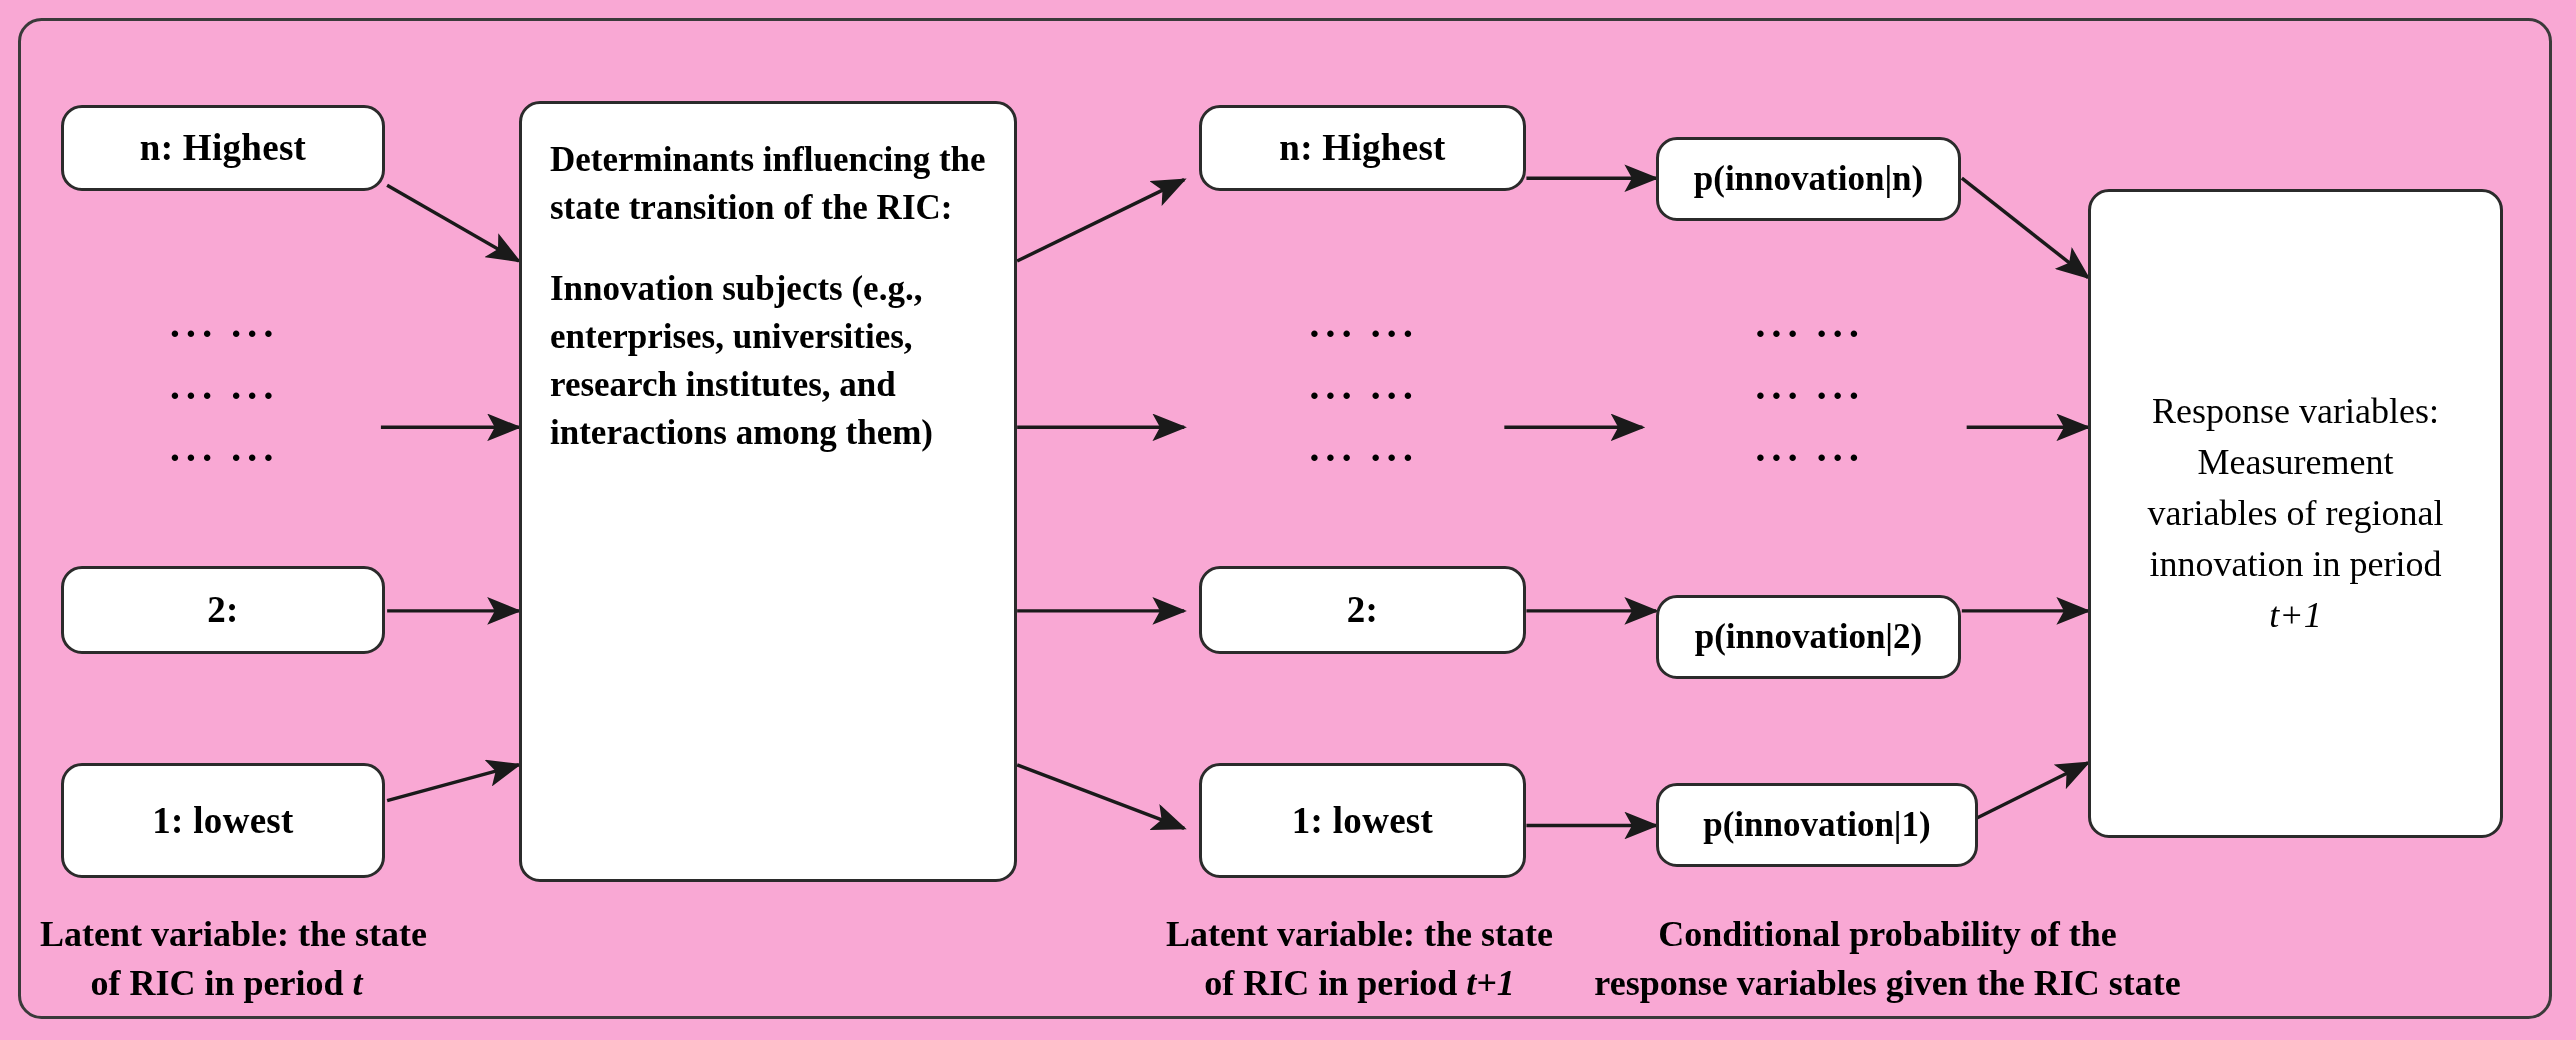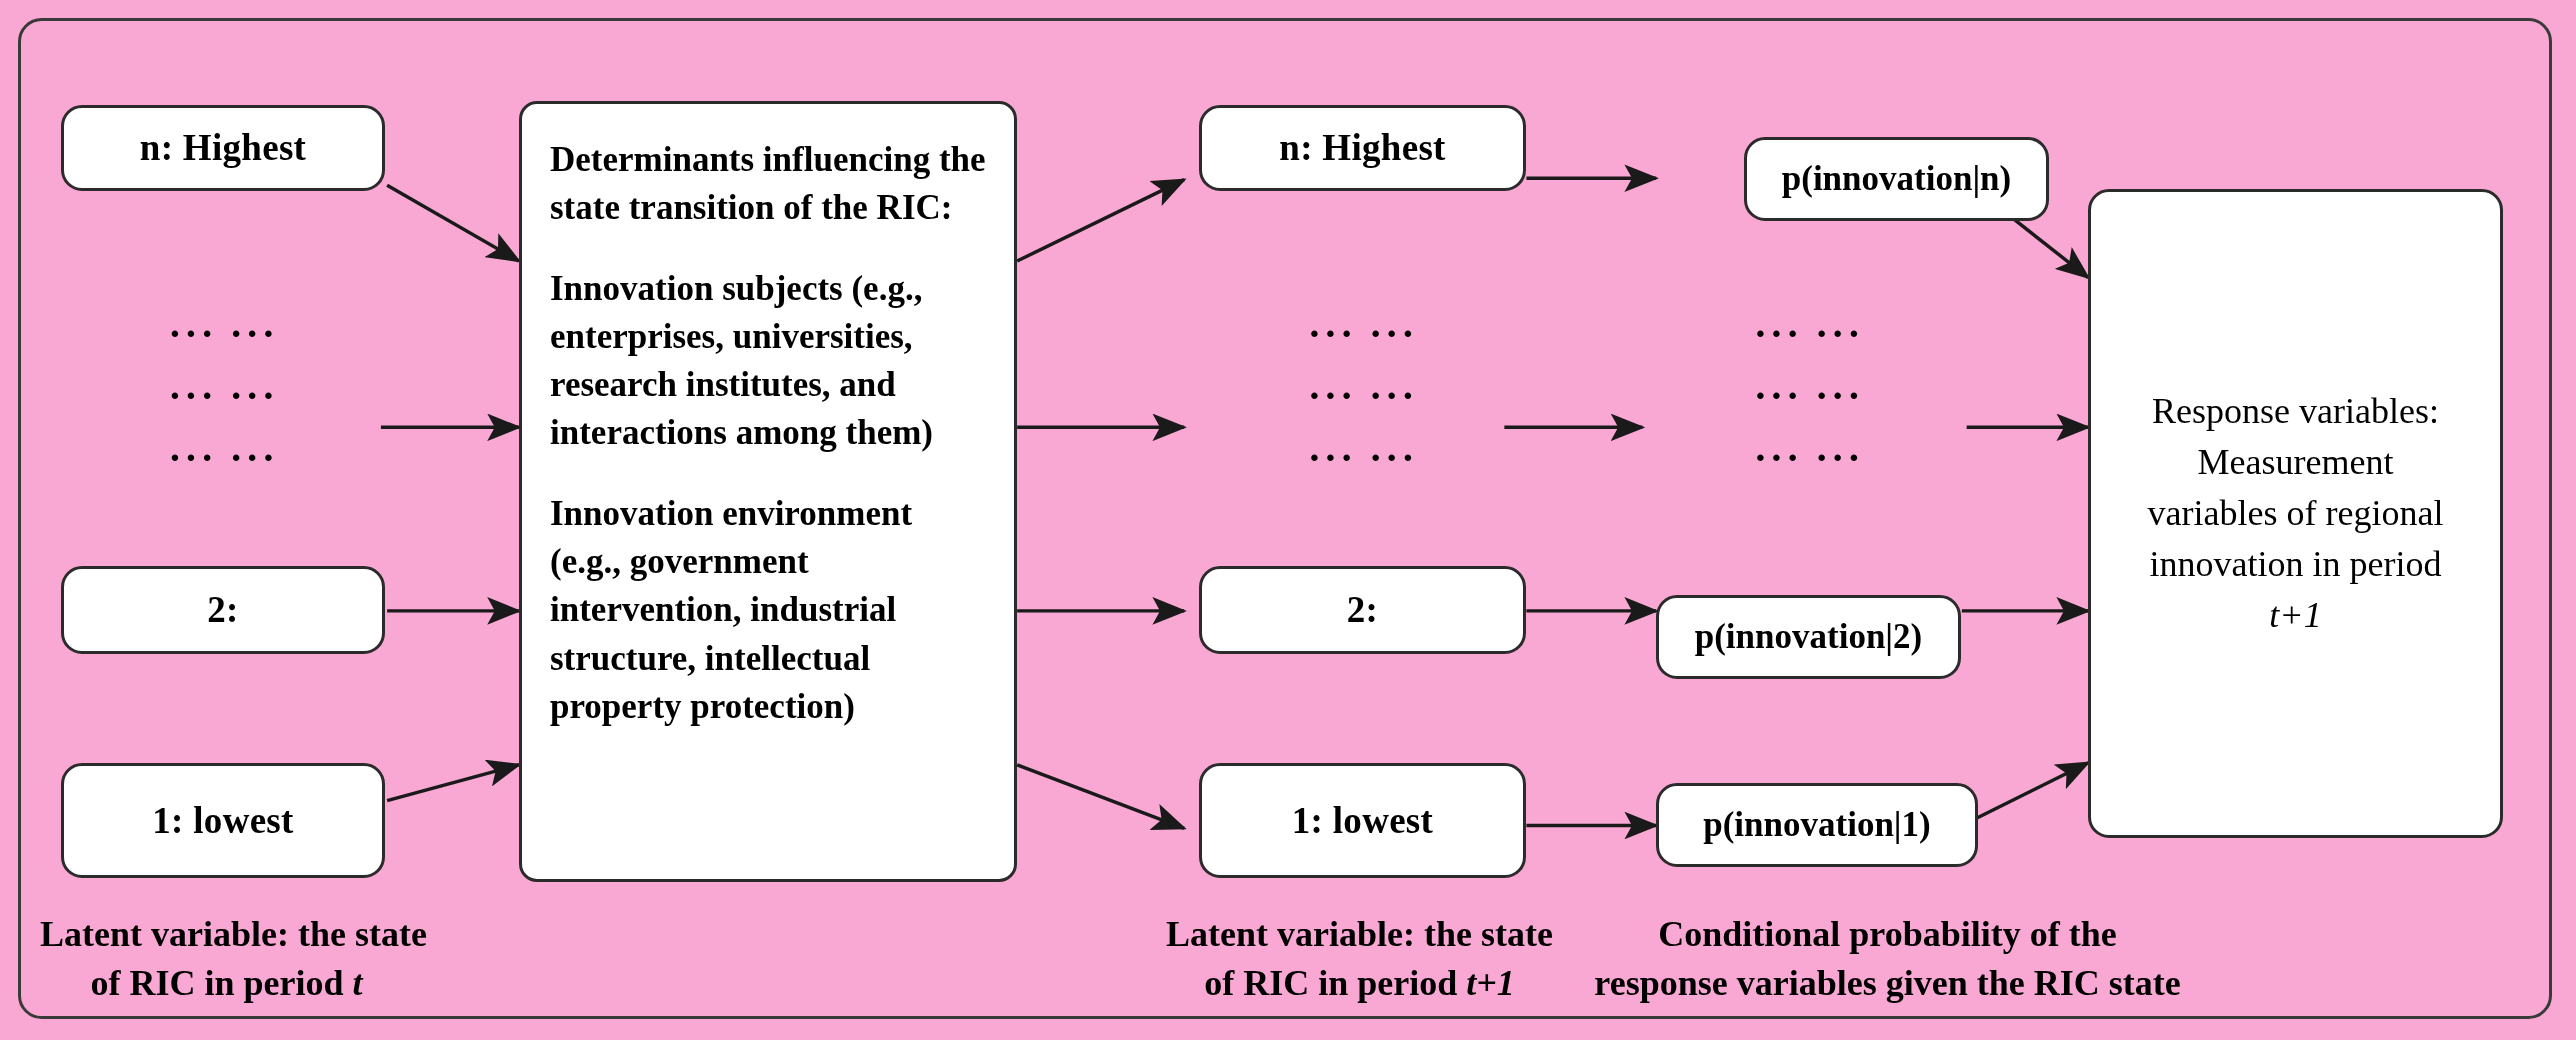--- a/index.html
+++ b/index.html
@@ -150,27 +150,26 @@
 
   <div class="node state" style="left:61px; top:763px; width:324px; height:115px;">
     <span>1:  lowest</span>
   </div>
 
   <div class="caption" style="left:40px; top:910px; width:373px;">
     <span>Latent variable:  the state</span>
     <span class="l2"><span>of  RIC in period </span><em class="it">t</em></span>
   </div>
 
-  <div class="node big-left" style="left:519px; top:101px; width:498px; height:781px;border-radius:18px;">
+  <div class="node big-left" style="left:519px; top:101px; width:498px; height:781px;">
     <div>
       <span class="para">Determinants influencing the state transition of the RIC:</span>
       <span class="gap"></span>
       <span class="para">Innovation subjects (e.g., enterprises, universities, research institutes, and interactions among them)</span>
       <span class="gap"></span>
-      <span class="para">Innovation environment (e.g., government intervention, industrial structure, intellectual property protection)</span>
     </div>
   </div>
 
   <div class="node state" style="left:1199px; top:105px; width:327px; height:86px;">
     <span>n:  Highest</span>
   </div>
 
   <div class="dots" style="left:1199px; top:314px; width:327px;">··· ···</div>
   <div class="dots" style="left:1199px; top:376px; width:327px;">··· ···</div>
   <div class="dots" style="left:1199px; top:438px; width:327px;">··· ···</div>
@@ -181,21 +180,21 @@
 
   <div class="node state" style="left:1199px; top:763px; width:327px; height:115px;">
     <span>1:  lowest</span>
   </div>
 
   <div class="caption" style="left:1132px; top:910px; width:455px;">
     <span>Latent variable:  the state</span>
     <span class="l2"><span>of  RIC in period </span><em class="it">t+1</em></span>
   </div>
 
-  <div class="node prob" style="left:1744px; top:137px; width:305px; height:84px;">
+  <div class="node prob" style="left:1656px; top:137px; width:305px; height:84px;">
     <span>p(innovation|n)</span>
   </div>
 
   <div class="dots" style="left:1656px; top:314px; width:305px;">··· ···</div>
   <div class="dots" style="left:1656px; top:376px; width:305px;">··· ···</div>
   <div class="dots" style="left:1656px; top:438px; width:305px;">··· ···</div>
 
   <div class="node prob" style="left:1656px; top:569px; width:305px; height:84px;margin-top:26px;">
     <span>p(innovation|2)</span>
   </div>

